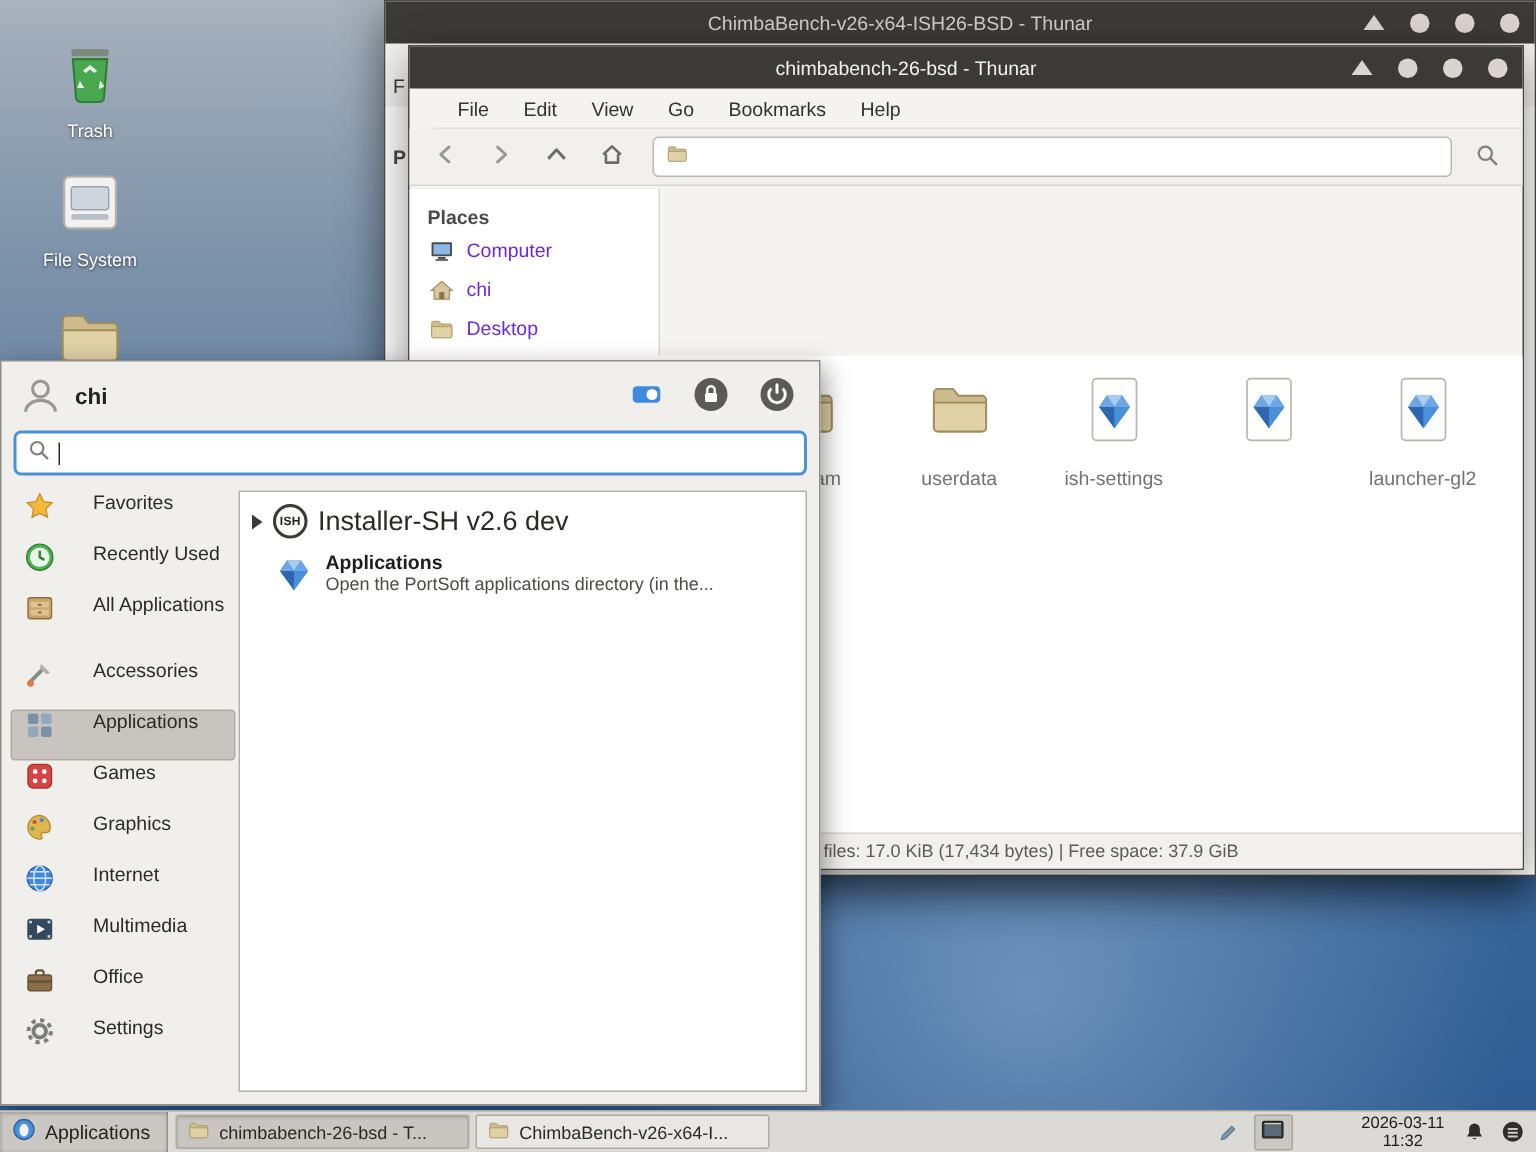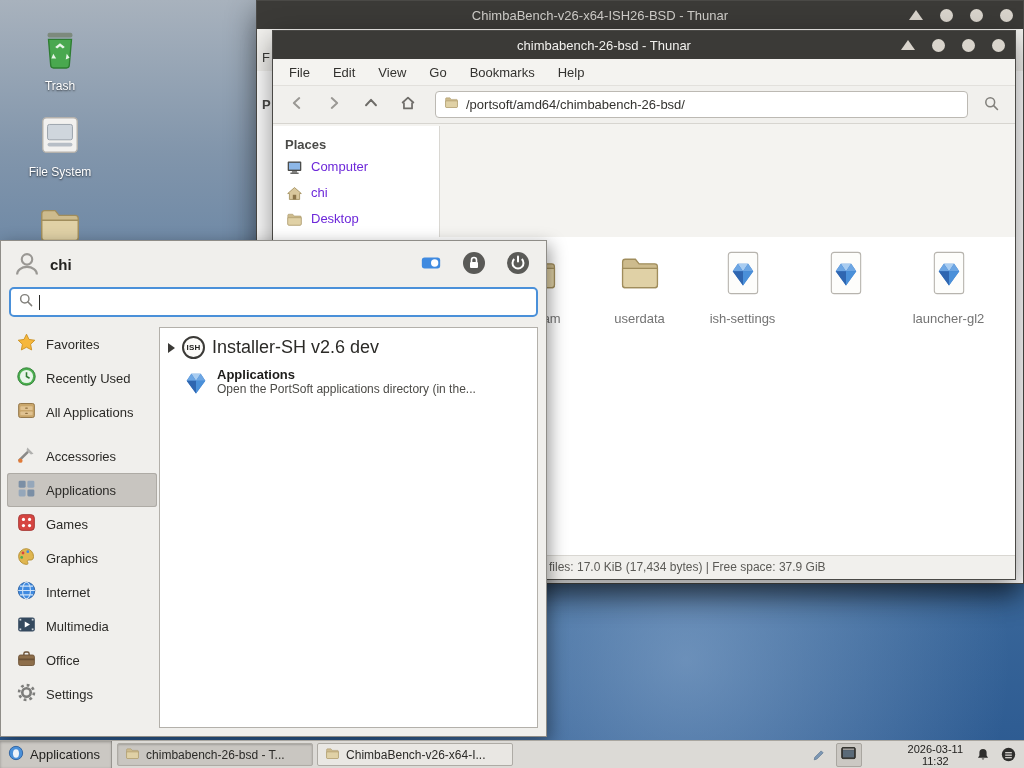--- a/index.html
+++ b/index.html
@@ -27,21 +27,21 @@
   .title{color:#f2f1ee;font-size:13px;margin-right:80px;white-space:nowrap;}
   .title.dim{color:#cfcdc9;}
   .controls{position:absolute;right:10px;top:0;height:28px;display:flex;align-items:center;gap:17px;}
   .wctrl{width:13px;height:13px;border-radius:50%;background:#d9d4cc;}
   .wctrl.shade{width:0;height:0;border-radius:0;background:transparent;border-left:7px solid transparent;border-right:7px solid transparent;border-bottom:10px solid #d9d4cc;}
 
   .bgw-menustrip{height:42px;background:#f3f2ef;font-size:13px;color:#3a3a38;display:flex;align-items:flex-end;padding:0 0 6px 5px;}
   .bgw-content{position:absolute;top:70px;left:0;right:0;bottom:0;background:#fff;}
   .bgw-p{position:absolute;left:5px;top:26px;font-weight:bold;font-size:13px;color:#4a4a48;}
 
-  .menubar{height:27px;background:#f4f3f0;display:flex;align-items:center;gap:23px;padding:0 16px;font-size:13px;color:#33322f;border-bottom:1px solid #e2e0dc;}
+  .menubar{height:27px;background:#f4f3f0;display:flex;align-items:center;gap:23px;padding:0 16px;font-size:13px;color:#33322f;border-bottom:1px solid #e2e0dc;margin-left:16px;}
   .toolbar{height:38px;background:#f1f0ed;border-bottom:1px solid #d7d5d0;display:flex;align-items:center;padding:0 10px;gap:9px;}
   .navbtn{width:28px;height:28px;border:none;background:transparent;display:flex;align-items:center;justify-content:center;padding:0;}
   .addressbar{flex:1;height:27px;background:#fff;border:1px solid #bcb9b3;border-radius:4px;display:flex;align-items:center;gap:7px;padding:0 8px;margin-left:4px;}
   .addr-text{font-size:13px;color:#33322f;white-space:nowrap;}
   .fg-content{position:absolute;top:95px;left:0;right:0;bottom:24px;display:flex;flex-direction:column;}
   .sidebar{width:167px;background:#fff;border-right:1px solid #d9d7d2;padding-top:6px;}
   .places-header{font-weight:bold;font-size:13px;color:#4a4a48;padding:5px 12px 7px;}
   .place-item{height:26px;display:flex;gap:8px;padding-left:13px;font-size:13px;color:#6d28d9;}
   .fileview{flex:1;background:#fff;display:flex;flex-wrap:wrap;align-content:flex-start;padding:10px 0 0 6px;}
   .file-item{width:103px;height:84px;display:flex;flex-direction:column;align-items:center;padding-top:2px;}
@@ -57,21 +57,21 @@
   .wh-name{font-weight:bold;font-size:15px;color:#23221f;margin-left:9px;}
   .wh-spacer{flex:1;}
   .wh-hbtn{border:none;background:transparent;padding:0;display:flex;align-items:center;}
   .wh-hbtn + .wh-hbtn{margin-left:20px;}
   .wh-search{height:30px;margin:0 8px 10px;background:#fff;border:2px solid #4a90d9;border-radius:5px;display:flex;align-items:center;padding:0 7px;gap:5px;flex:0 0 auto;}
   .caret{width:1px;height:15px;background:#2a2a28;animation:blink 1.1s steps(1) infinite;}
   @keyframes blink{50%{opacity:0;}}
   .wh-input{flex:1;border:none;outline:none;background:transparent;font-size:13px;font-family:inherit;padding:0;}
   .wh-body{flex:1;display:flex;padding:0 8px 8px 6px;min-height:0;}
   .cats{width:152px;padding-right:2px;}
-  .cat-item{height:34px;display:flex;align-items:center;gap:9px;padding-left:9px;font-size:13px;color:#2b2a27;border-radius:3px;}
+  .cat-item{height:34px;display:flex;align-items:flex-start;gap:25px;padding-left:9px;font-size:13px;color:#2b2a27;border-radius:3px;}
   .cat-item.selected{background:#c8c5c0;box-shadow:inset 0 0 0 1px #aeaba5;}
   .cat-spacer{height:10px;}
   .results{flex:1;background:#fff;border:1px solid #b3b0aa;padding:5px 6px;min-width:0;}
   .result-row{display:flex;align-items:center;gap:7px;padding:3px 2px;}
   .expander{width:0;height:0;border-top:5px solid transparent;border-bottom:5px solid transparent;border-left:7px solid #3b3a37;flex:0 0 auto;}
   .ish-badge{width:23px;height:23px;border-radius:50%;border:2px solid #3b3a37;background:#fcfbf9;display:flex;align-items:center;justify-content:center;font-size:8px;font-weight:bold;color:#23221f;letter-spacing:.2px;flex:0 0 auto;}
   .result-title-plain{font-size:18px;color:#2b2a27;white-space:nowrap;}
   .result-row.tall{align-items:flex-start;padding-left:16px;margin-top:2px;}
   .result-icon{margin-top:2px;flex:0 0 auto;}
   .result-texts{display:flex;flex-direction:column;min-width:0;}
@@ -181,21 +181,20 @@
           <span><svg width="18" height="18" viewBox="0 0 20 20">
               <path d="M3.5 10 L10 4 l6.5 6" fill="none" stroke="#6e6c68" stroke-width="1.9" stroke-linejoin="round"></path>
               <path d="M5.5 9.5 v6.5 h9 v-6.5" fill="none" stroke="#6e6c68" stroke-width="1.9" stroke-linejoin="round"></path>
             </svg></span>
         </button>
       <div class="addressbar">
         <span class="addr-icon"><svg width="15" height="15" viewBox="0 0 48 48">
               <path d="M5 12c0-1.7 1.3-3 3-3h11l4 5h17c1.7 0 3 1.3 3 3v20c0 1.7-1.3 3-3 3H8c-1.7 0-3-1.3-3-3z" fill="#cdbb8d" stroke="#a08d5c" stroke-width="1.4"></path>
               <path d="M5 19h38v18c0 1.7-1.3 3-3 3H8c-1.7 0-3-1.3-3-3z" fill="#e0d1a6" stroke="#a08d5c" stroke-width="1.4"></path>
             </svg></span>
-        <span class="addr-text">/portsoft/amd64/chimbabench-26-bsd/</span>
       </div>
       <button class="navbtn">
           <span><svg width="17" height="17" viewBox="0 0 20 20">
               <circle cx="8.5" cy="8.5" r="5.2" fill="none" stroke="#82807c" stroke-width="1.8"></circle>
               <path d="M12.5 12.5 L17 17" stroke="#82807c" stroke-width="1.9" stroke-linecap="round"></path>
             </svg></span>
         </button>
     </div>
     <div class="fg-content">
       <div class="sidebar">

